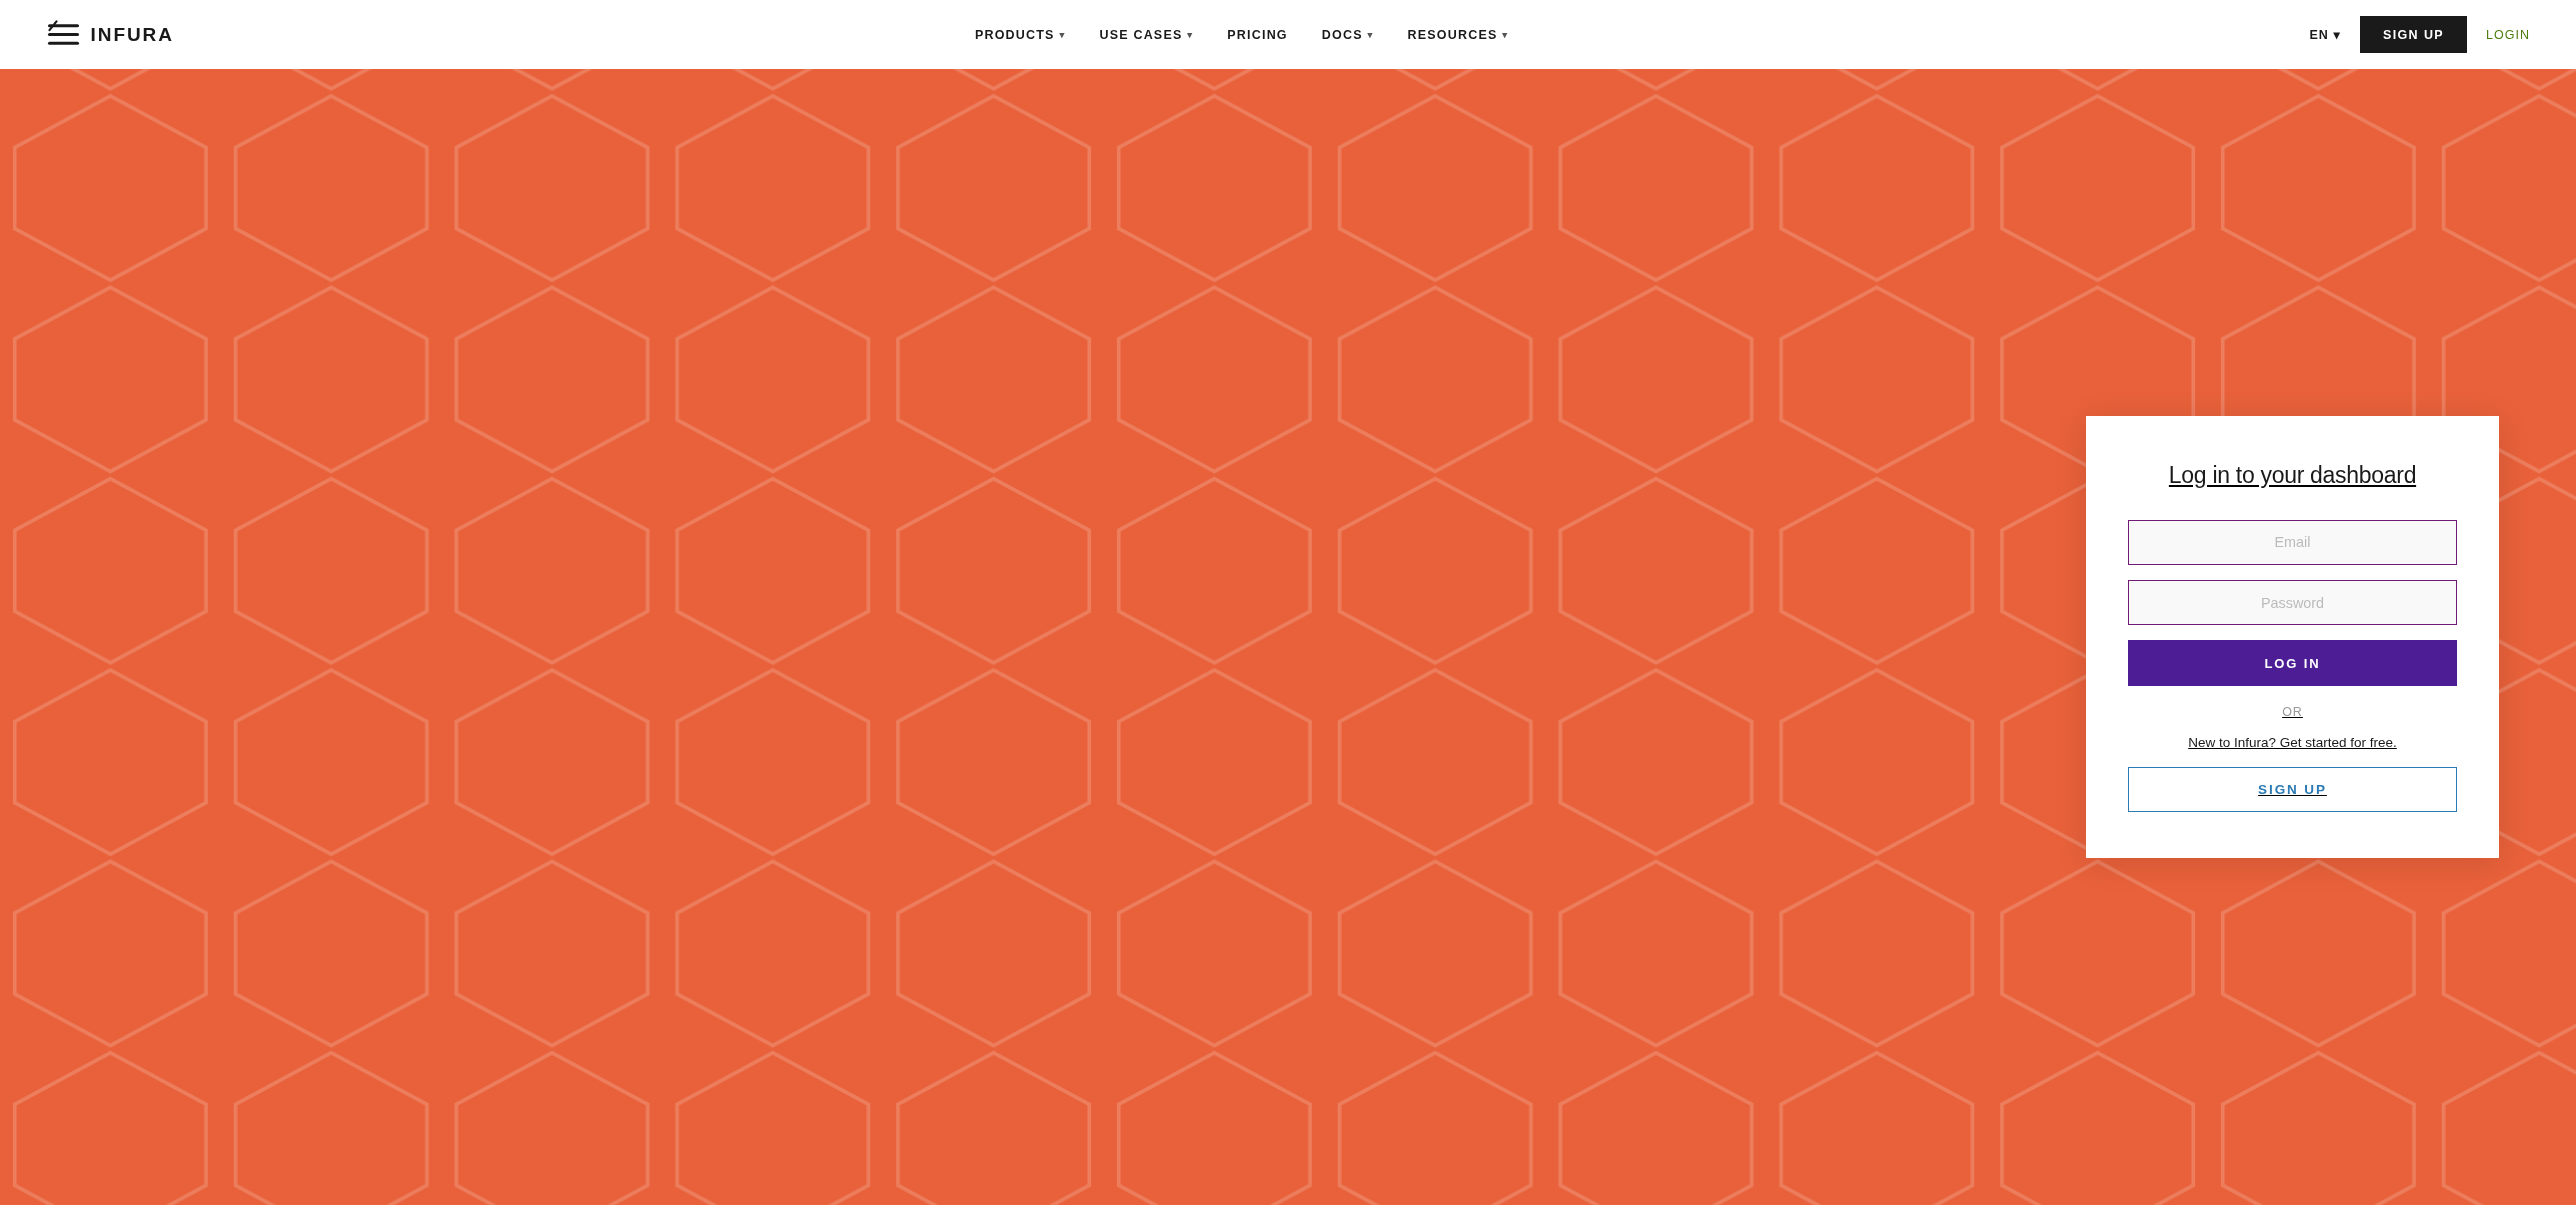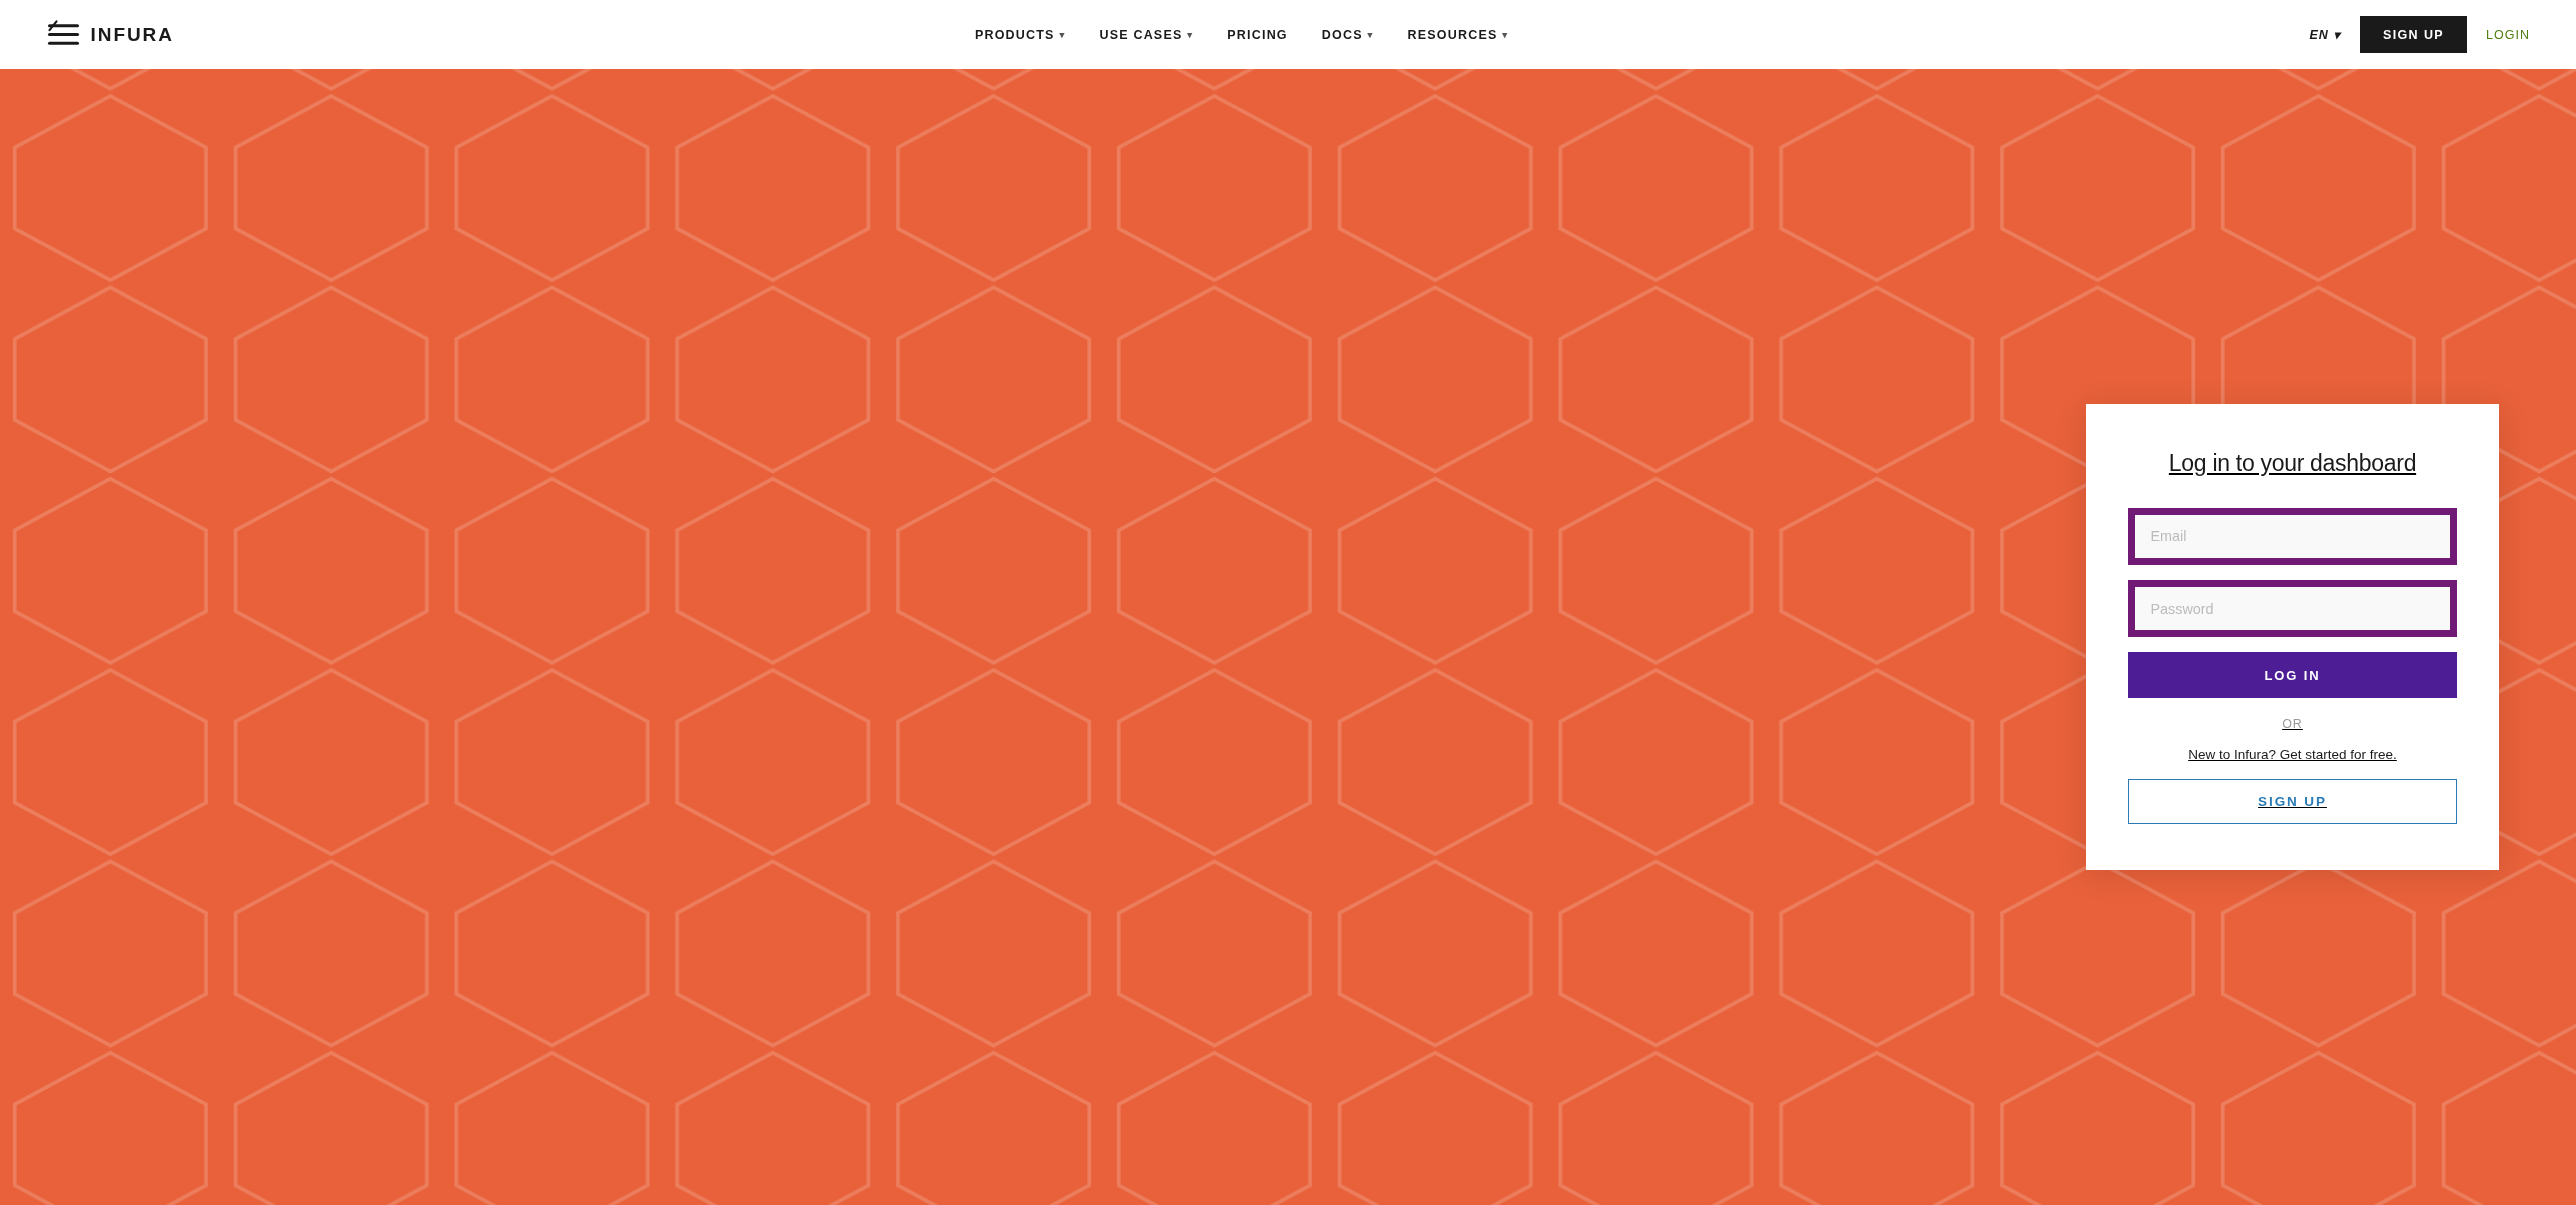--- a/index.html
+++ b/index.html
@@ -72,21 +72,20 @@
 
     .nav-lang {
       display: flex;
       align-items: center;
       gap: 4.8px;
       font-size: 12.5px;
       font-weight: 600;
       letter-spacing: 1px;
       color: #1a1a1a;
       cursor: pointer;
-      font-style: italic;
     }
 
     .nav-signup-btn {
       background: #1a1a1a;
       color: #fff;
       border: none;
       padding: 11.6px 23px;
       font-size: 12.5px;
       font-weight: 700;
       letter-spacing: 1.4px;
@@ -170,26 +169,27 @@
       font-weight: 500;
       color: #1a1a1a;
       text-align: center;
       margin-bottom: 31px;
       letter-spacing: -0.3px;
     }
 
     .login-field {
       width: 100%;
       padding: 13.5px 15.4px;
-      border: 7px solid #701a75;
+      border: 1px solid #701a75;
       background: #f9f9f9;
       font-size: 14.4px;
       color: #999;
       margin-bottom: 15.4px;
       outline: none;
+      text-align: center;
     }
 
     .login-field::placeholder {
       color: #bbb;
     }
 
     .login-btn {
       width: 100%;
       padding: 15.4px;
       background: #4c1d95;

